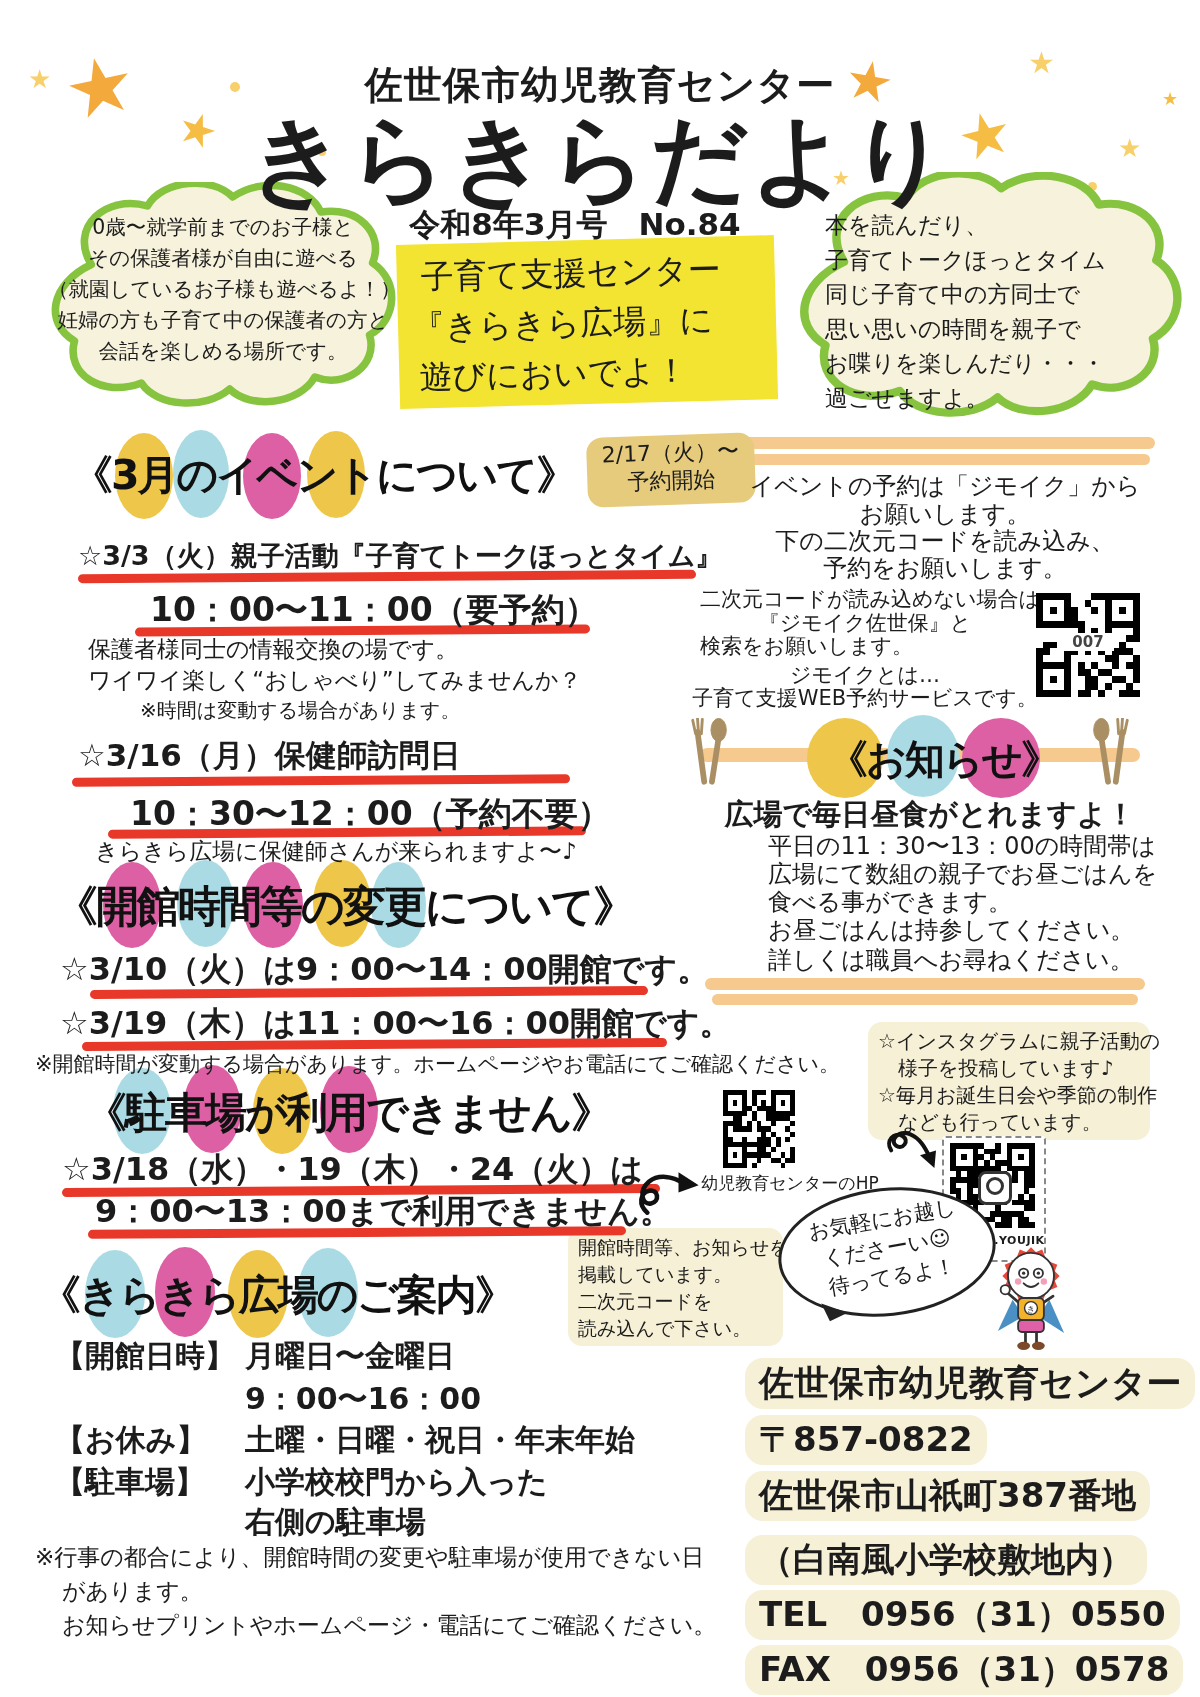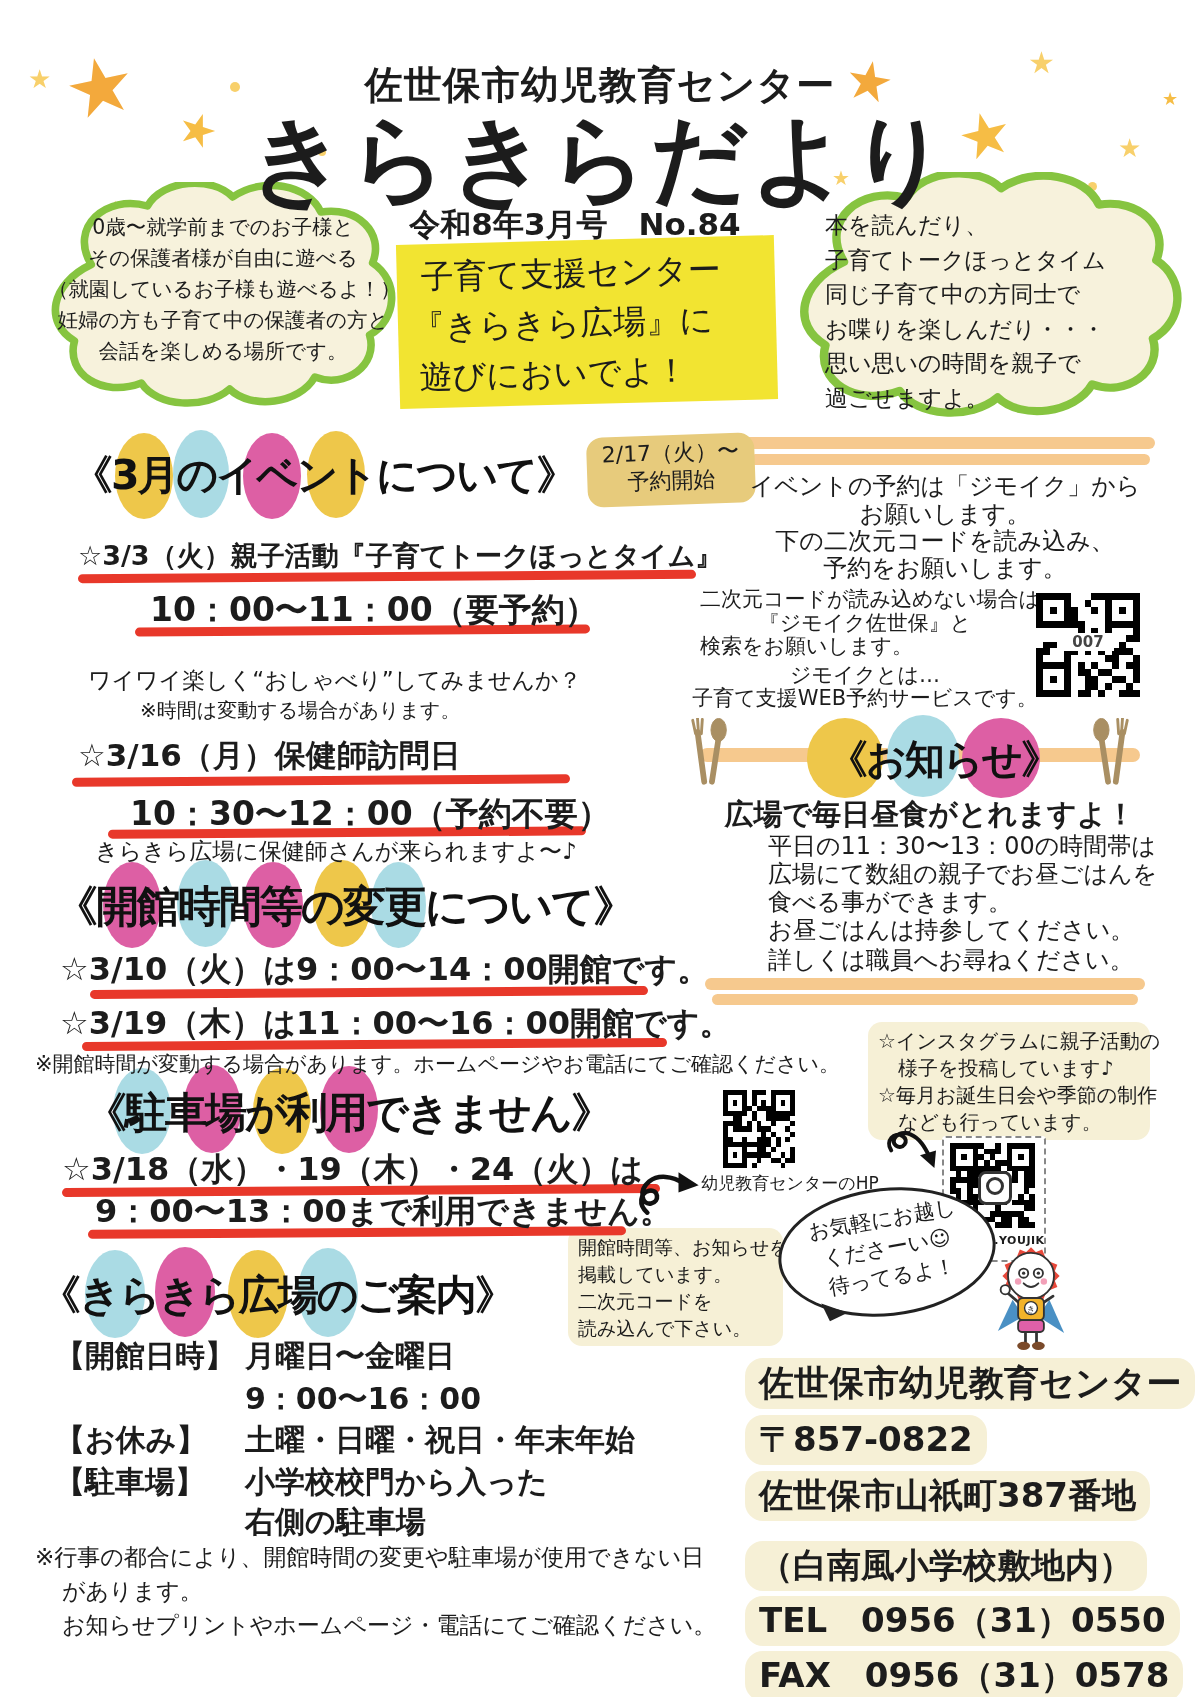--- a/index.html
+++ b/index.html
@@ -67,40 +67,41 @@
     <div class="bubble-line">会話を楽しめる場所です。</div>
   </div>
 
   <svg class="cloud-svg" viewBox="0 0 240 150" preserveAspectRatio="none" style="left:785px;top:172px;width:405px;height:245px">
     <path d="M 35,55 C 20,30 45,8 72,16 C 82,-2 115,-4 128,10 C 148,-4 178,2 186,20 C 210,16 228,34 220,54 C 238,66 236,92 218,102 C 224,122 202,138 182,130 C 172,148 140,152 126,138 C 110,152 78,150 68,134 C 42,144 18,128 24,106 C 4,94 8,68 35,55 Z" fill="#f7f2dc" stroke="#86c440" stroke-width="5" stroke-linejoin="round"></path>
   </svg>
   <div class="t" style="left:825px;top:208px;width:340px;font-size:23px;line-height:34.5px">
     <div class="bubble-line">本を読んだり、</div>
     <div class="bubble-line">子育てトークほっとタイム</div>
     <div class="bubble-line">同じ子育て中の方同士で</div>
+    <div class="bubble-line">思い思いの時間を親子で</div>
     <div class="bubble-line">お喋りを楽しんだり・・・</div>
-    <div class="bubble-line">思い思いの時間を親子で</div>
     <div class="bubble-line">過ごせますよ。</div>
   </div>
 
   <div class="badge" style="left:587px;top:435px;width:168px;height:66px;padding-top:4px">
     <div style="font-size:22px;line-height:28px">2/17（火）〜</div>
     <div style="font-size:22px;line-height:28px">予約開始</div>
   </div>
 
   <span class="h-circ" style="left:115px;top:433px;width:58px;height:86px;background:#eec74a"></span>
   <span class="h-circ" style="left:173px;top:430px;width:56px;height:88px;background:#aadbe4"></span>
   <span class="h-circ" style="left:243px;top:433px;width:58px;height:86px;background:#dd5fa4"></span>
   <span class="h-circ" style="left:307px;top:431px;width:58px;height:87px;background:#eec74a"></span>
   <div class="h-text" style="left:72px;top:448px;font-size:41px">《3月のイベントについて》</div>
 
   <div class="t b" style="left:78px;top:538px;font-size:27px">☆3/3（火）親子活動『子育てトークほっとタイム』</div>
   <div class="redline" style="left:78px;top:572px;width:618px;transform:rotate(-0.4deg)"></div>
   <div class="t b" style="left:150px;top:588px;font-size:33px">10：00〜11：00（要予約）</div>
   <div class="redline" style="left:135px;top:626px;width:455px;transform:rotate(-0.4deg)"></div>
+  <div class="t" style="left:88px;top:634px;font-size:23px">保護者様同士の情報交換の場です。</div>
   <div class="t" style="left:88px;top:665px;font-size:23px">ワイワイ楽しく“おしゃべり”してみませんか？</div>
   <div class="t" style="left:140px;top:697px;font-size:20px">※時間は変動する場合があります。</div>
 
   <div class="t b" style="left:78px;top:735px;font-size:31px">☆3/16（月）保健師訪問日</div>
   <div class="redline" style="left:72px;top:776px;width:498px;transform:rotate(-0.4deg)"></div>
   <div class="t b" style="left:130px;top:792px;font-size:33px">10：30〜12：00（予約不要）</div>
   <div class="redline" style="left:108px;top:828px;width:478px;transform:rotate(-0.4deg)"></div>
   <div class="t" style="left:95px;top:836px;font-size:23px">きらきら広場に保健師さんが来られますよ〜♪</div>
 
   <span class="h-circ" style="left:103px;top:862px;width:58px;height:86px;background:#dd5fa4"></span>
@@ -637,18 +638,18 @@
     <line x1="44" y1="97" x2="44" y2="109" stroke="#333" stroke-width="3"></line>
     <line x1="56" y1="97" x2="56" y2="109" stroke="#333" stroke-width="3"></line>
     <ellipse cx="42" cy="112" rx="7" ry="4.5" fill="#7a4a2a"></ellipse>
     <ellipse cx="58" cy="112" rx="7" ry="4.5" fill="#7a4a2a"></ellipse>
   </svg>
 
   <div class="t" style="left:745px;top:1358px;z-index:2">
     <div><span class="cream-pill b" style="font-size:35px">佐世保市幼児教育センター</span></div>
     <div style="margin-top:6px"><span class="cream-pill b" style="font-size:34px">〒857-0822</span></div>
     <div style="margin-top:6px"><span class="cream-pill b" style="font-size:34px">佐世保市山祇町387番地</span></div>
-    <div style="margin-top:20px"><span class="cream-pill b" style="font-size:34px">（白南風小学校敷地内）</span></div>
+    <div style="margin-top:14px"><span class="cream-pill b" style="font-size:34px">（白南風小学校敷地内）</span></div>
     <div style="margin-top:5px"><span class="cream-pill b" style="font-size:34px">TEL　0956（31）0550</span></div>
     <div style="margin-top:5px"><span class="cream-pill b" style="font-size:34px">FAX　0956（31）0578</span></div>
   </div>
 
 </div>
 
 </body></html>

